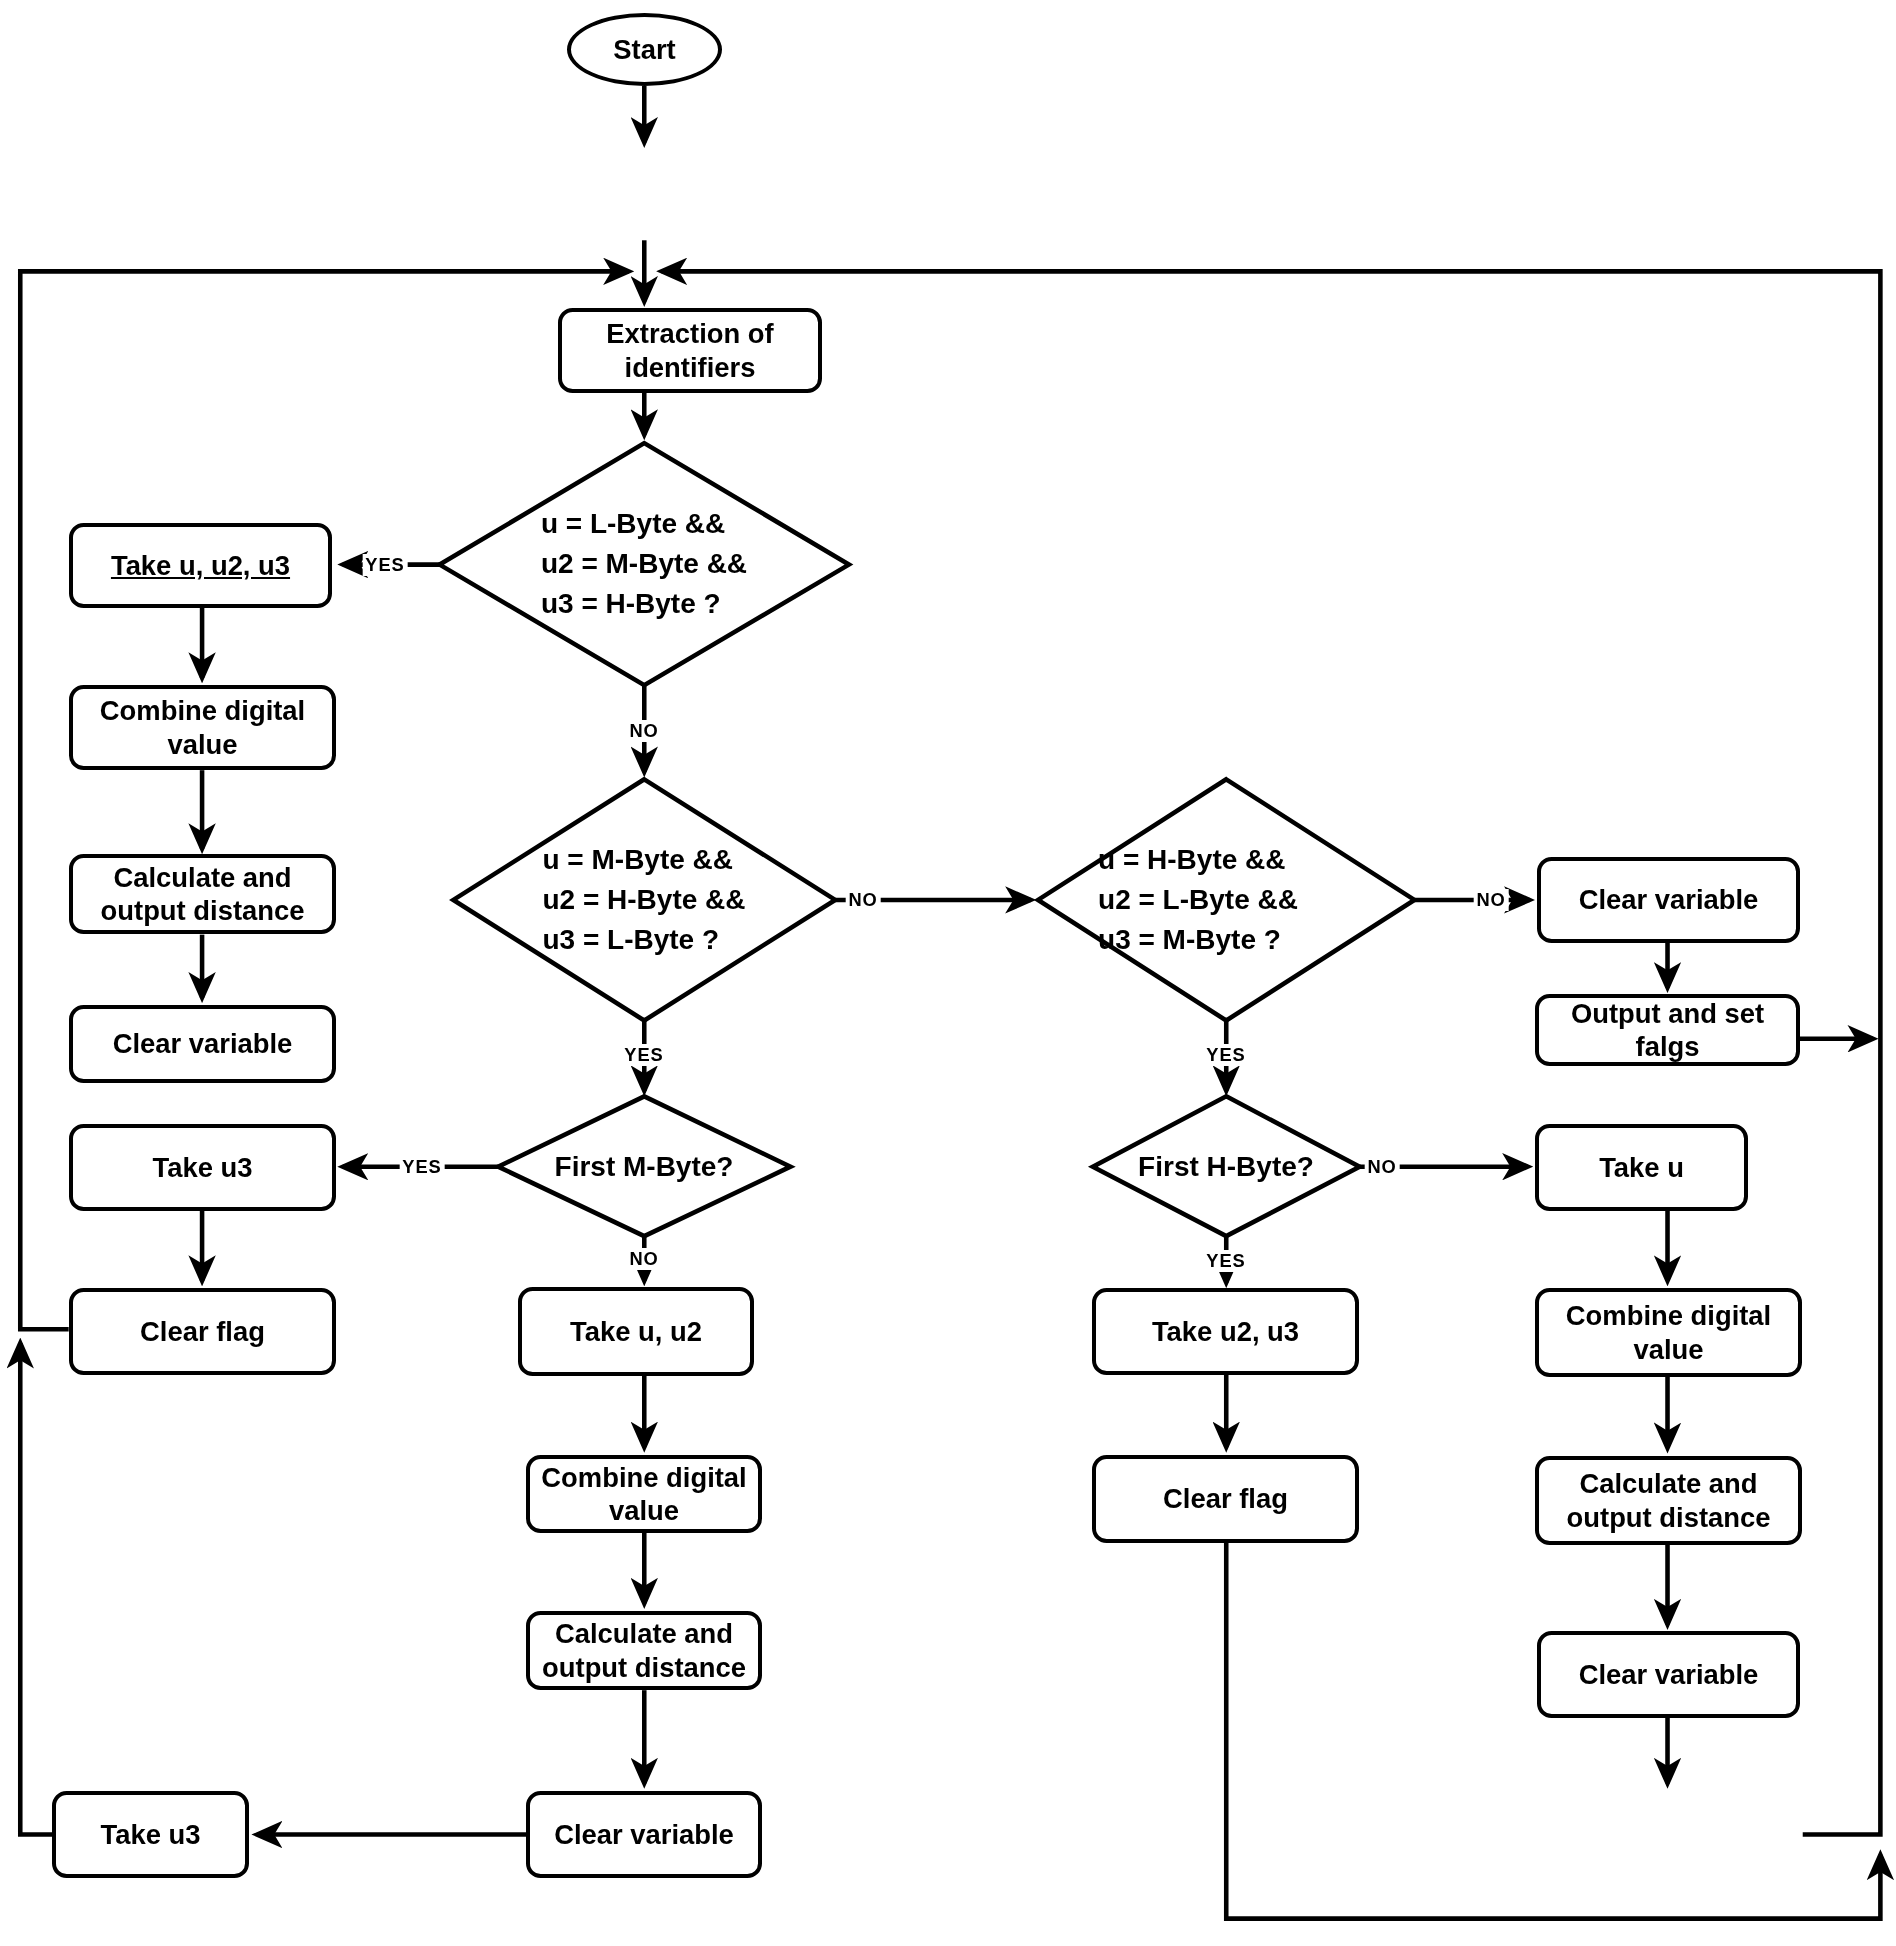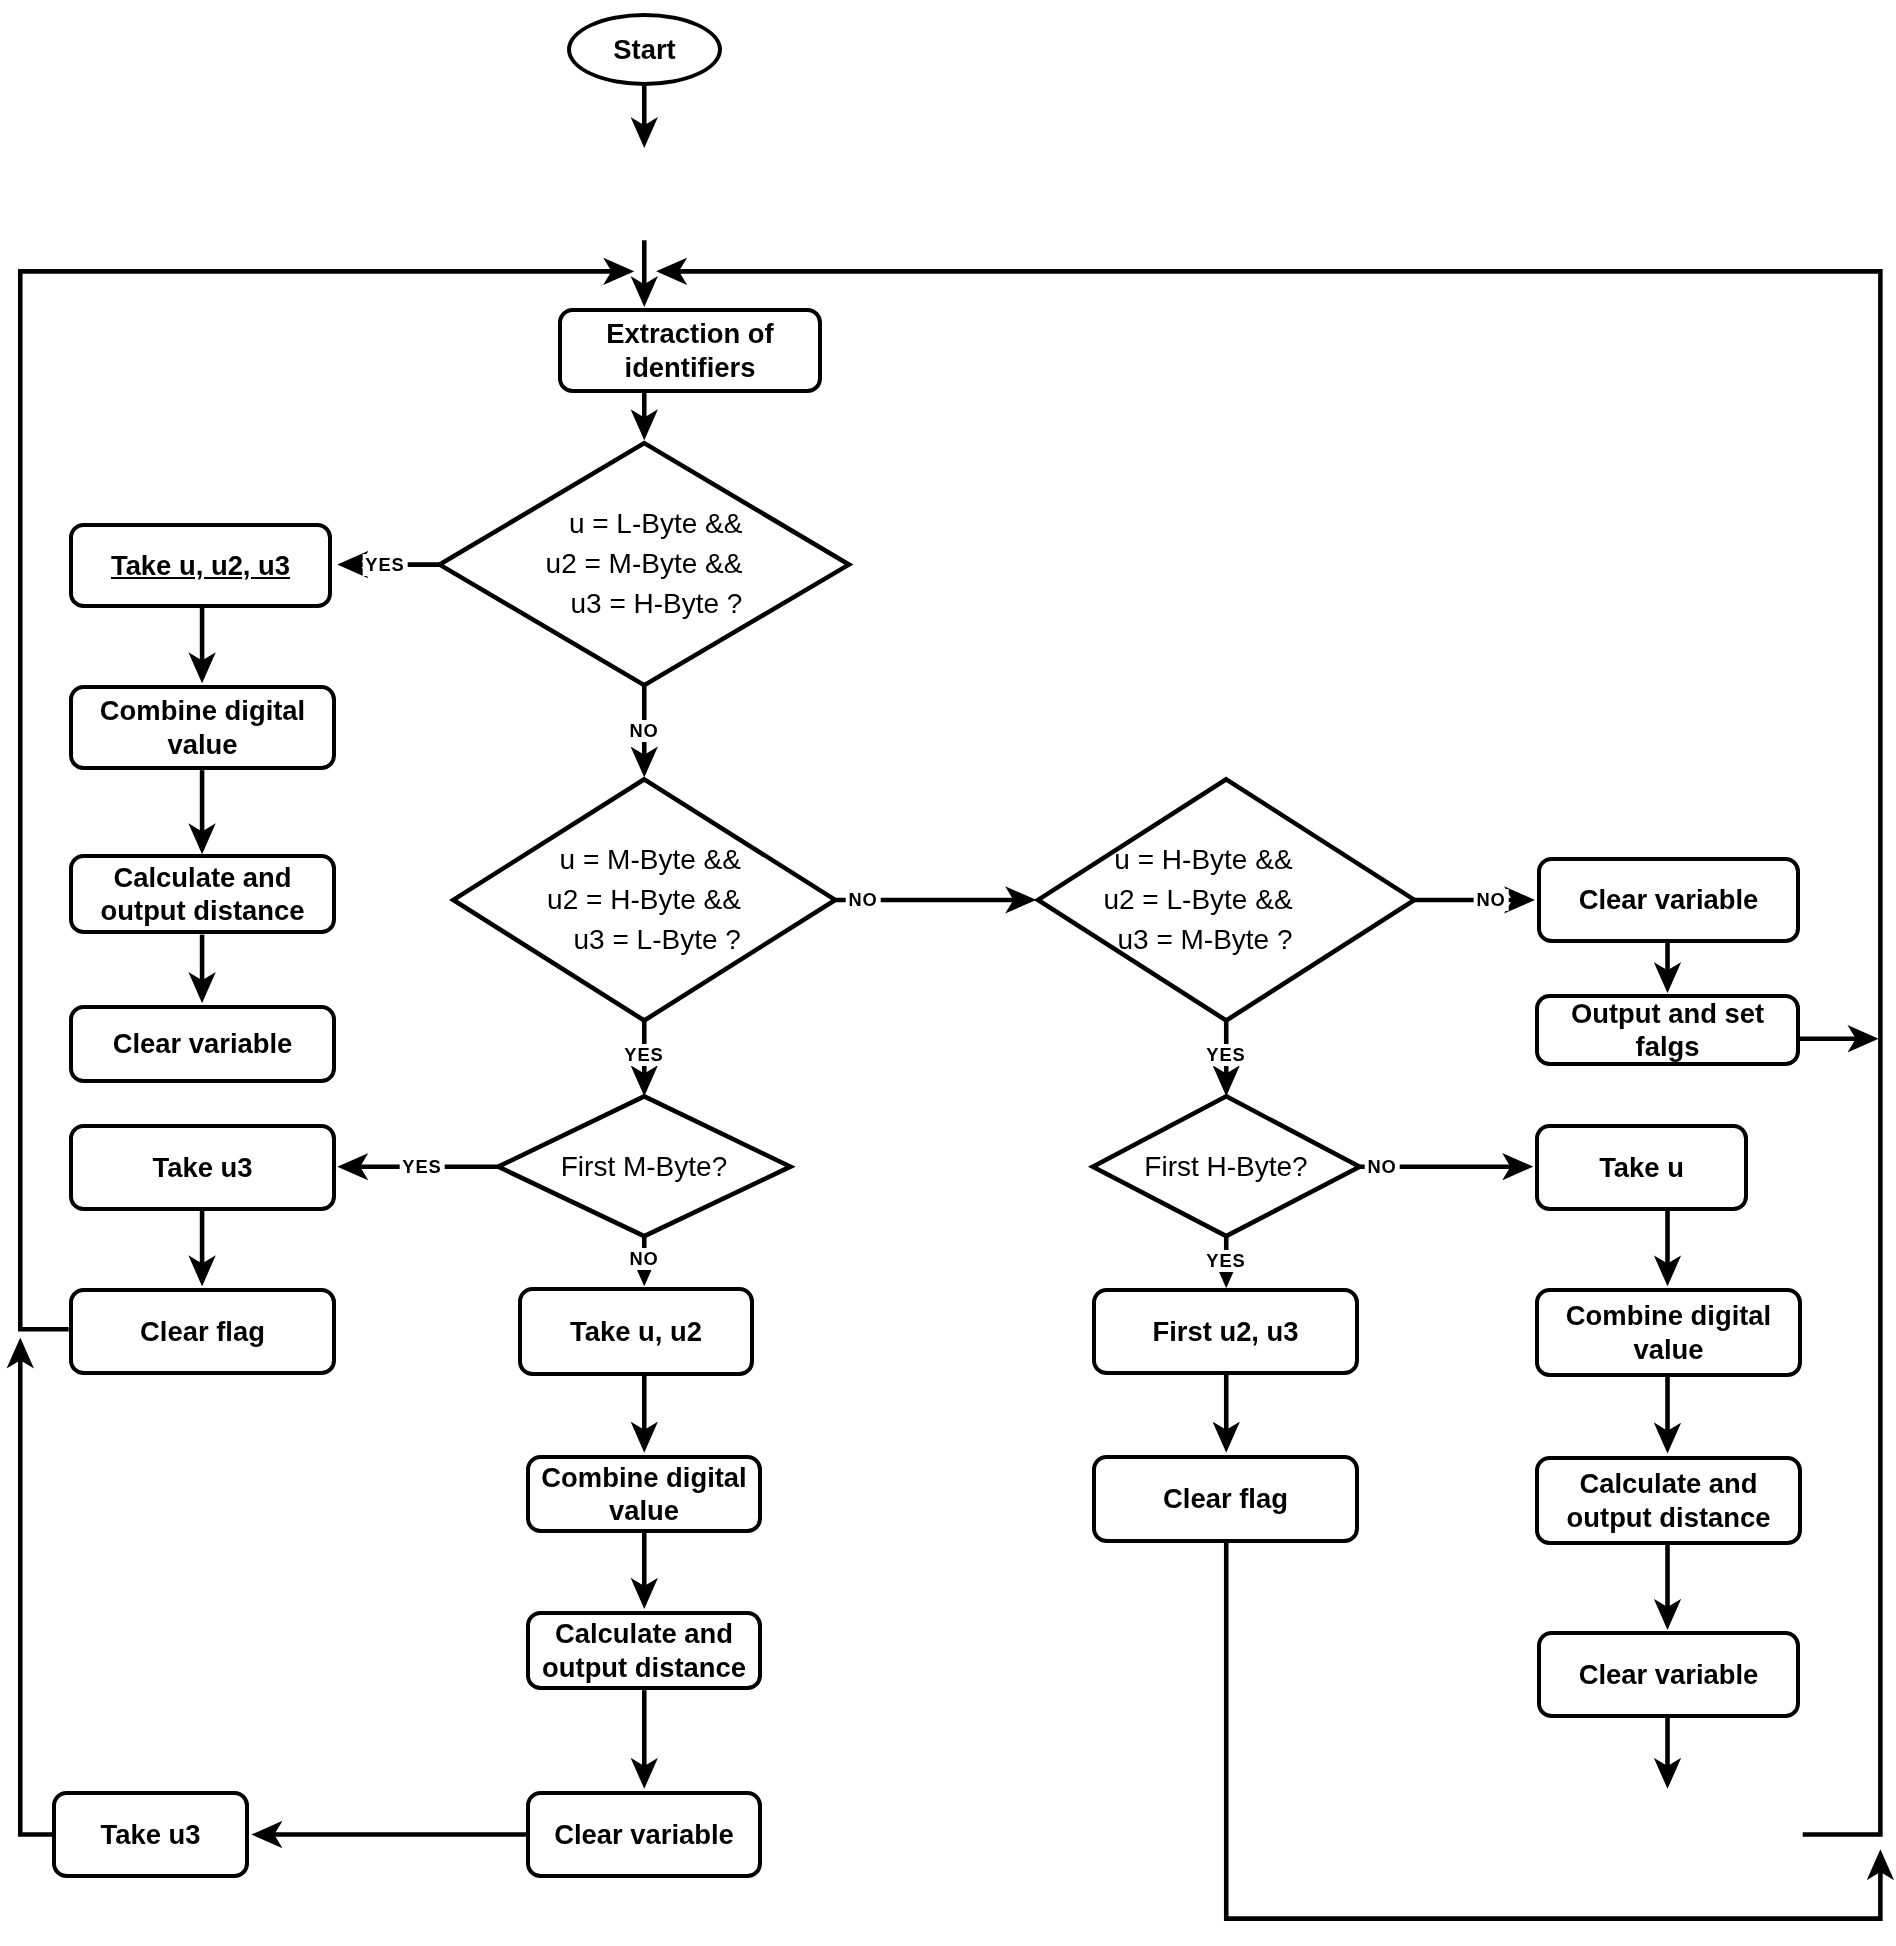--- a/index.html
+++ b/index.html
@@ -3,21 +3,21 @@
 <meta charset="utf-8">
 <style>
   html,body{margin:0;padding:0;background:#ffffff;}
   #canvas{position:relative;width:1897px;height:1946px;background:#ffffff;overflow:hidden;
           font-family:"Liberation Sans",sans-serif;color:#000;}
   #wires{position:absolute;left:0;top:0;}
   .node{position:absolute;box-sizing:border-box;border:4.6px solid #000;border-radius:14.6px;
         background:#fff;display:flex;align-items:center;justify-content:center;
         text-align:center;font-weight:bold;font-size:27.4px;line-height:1.22;white-space:pre-line;}
   .oval{border-radius:50%;}
-  .dtext{position:absolute;transform:translate(-50%,-50%);text-align:right;font-weight:normal;
+  .dtext{position:absolute;transform:translate(-50%,-50%);text-align:left;font-weight:bold;
          font-size:28px;line-height:1.42;white-space:pre-line;}
   .elabel{position:absolute;transform:translate(-50%,-50%);font-weight:bold;font-size:18.3px;
           letter-spacing:0.9px;background:#fff;padding:0 2.7px;}
 </style>
 </head>
 <body>
 
 <div id="canvas">
 
   <svg id="wires" width="1897" height="1946" viewBox="0 0 2076 2130">
@@ -89,21 +89,21 @@
   <div class="node" style="left:69px;top:1288px;width:267px;height:87px;">Clear flag</div>
 
   <div class="node" style="left:518px;top:1287px;width:236px;height:89px;">Take u, u2</div>
   <div class="node" style="left:526px;top:1455px;width:236px;height:78px;">Combine digital
 value</div>
   <div class="node" style="left:526px;top:1611px;width:236px;height:79px;">Calculate and
 output distance</div>
   <div class="node" style="left:526px;top:1791px;width:236px;height:87px;">Clear variable</div>
   <div class="node" style="left:52px;top:1791px;width:197px;height:87px;">Take u3</div>
 
-  <div class="node" style="left:1092px;top:1288px;width:267px;height:87px;">First u2, u3</div>
+  <div class="node" style="left:1092px;top:1288px;width:267px;height:87px;">Take u2, u3</div>
   <div class="node" style="left:1092px;top:1455px;width:267px;height:88px;">Clear flag</div>
 
   <div class="node" style="left:1537px;top:857px;width:263px;height:86px;">Clear variable</div>
   <div class="node" style="left:1535px;top:994px;width:265px;height:72px;">Output and set
 falgs</div>
   <div class="node" style="left:1535px;top:1124px;width:213px;height:87px;">Take u</div>
   <div class="node" style="left:1535px;top:1288px;width:267px;height:89px;">Combine digital
 value</div>
   <div class="node" style="left:1535px;top:1456px;width:267px;height:89px;">Calculate and
 output distance</div>

